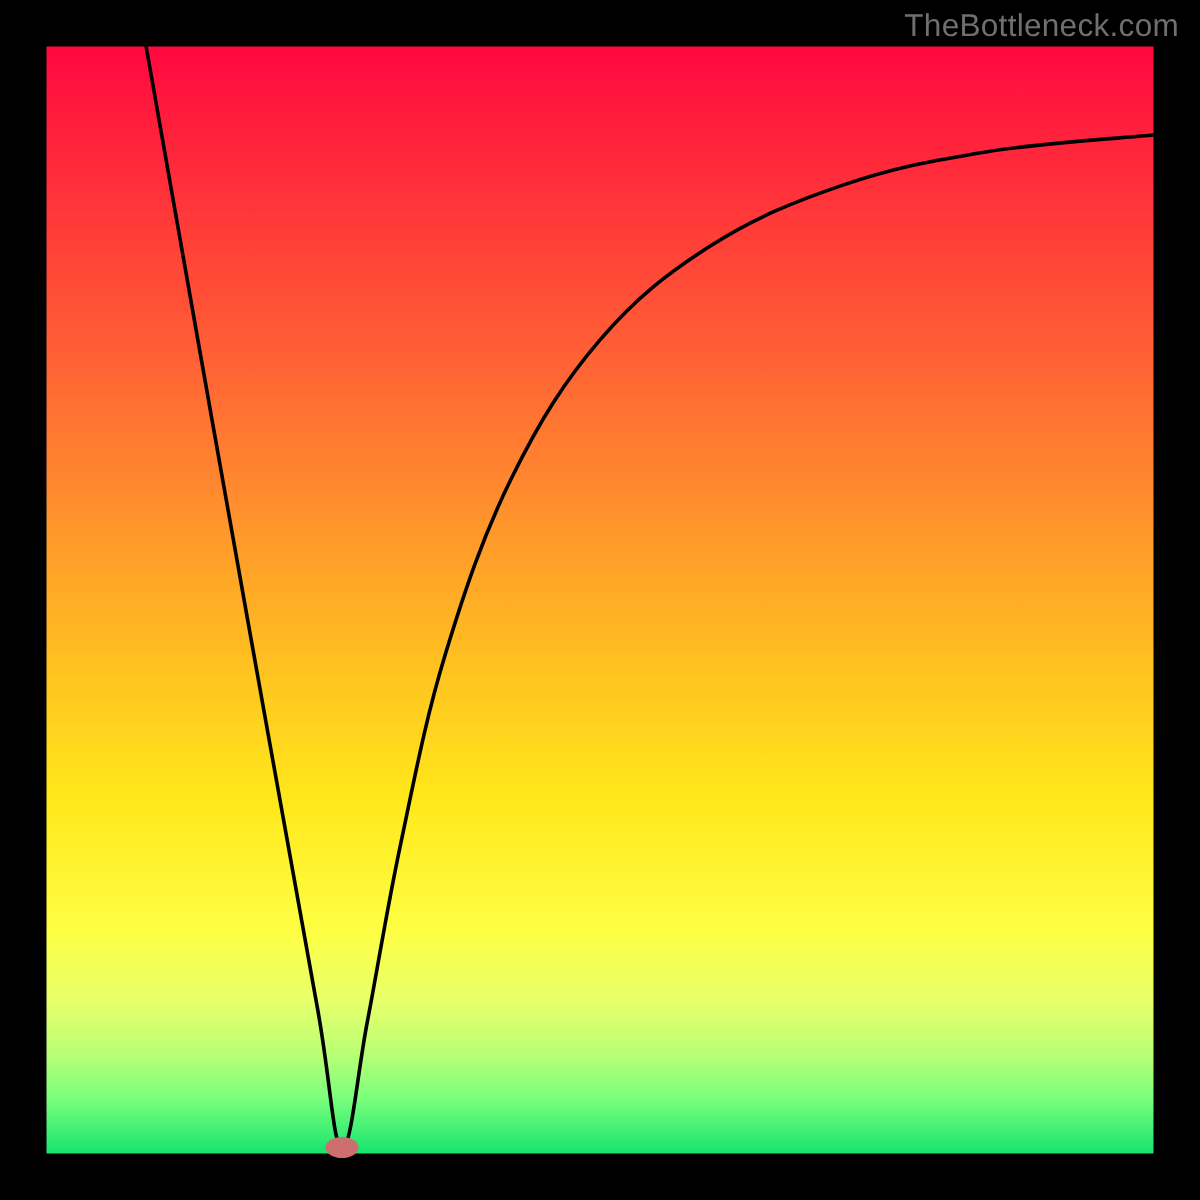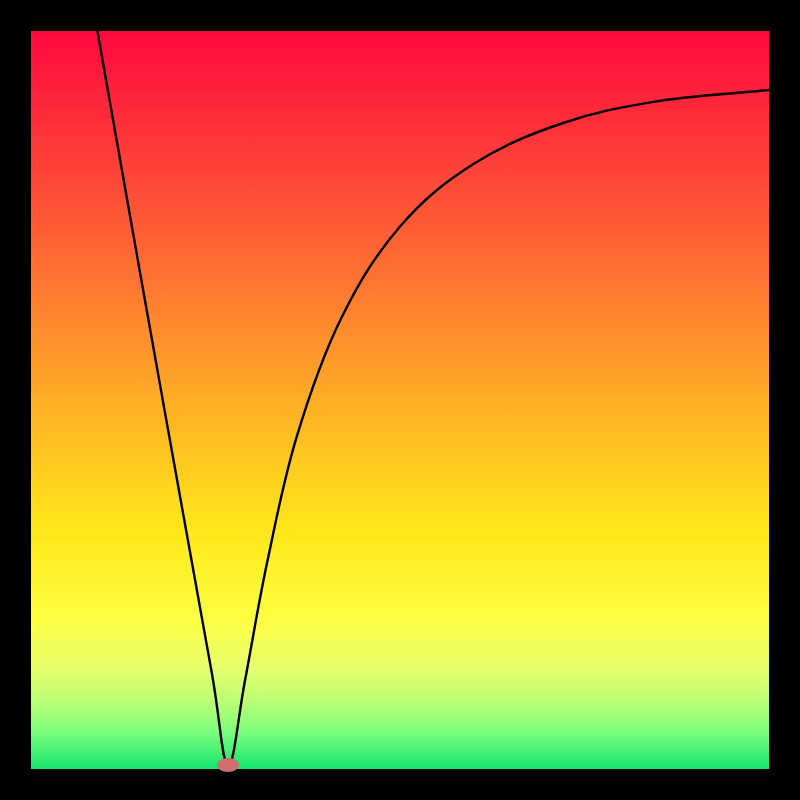--- a/index.html
+++ b/index.html
@@ -70,13 +70,14 @@
 </head>
 <body>
 
 <div class="frame">
   <div class="plot-area">
     <svg class="curve" viewBox="0 0 738 738" preserveAspectRatio="none">
       <path id="curve-path" fill="none" stroke="#000" stroke-width="2.4" stroke-linecap="round" stroke-linejoin="round" d="M 66.42 0.00 C 74.39 45.17, 96.09 168.56, 110.70 250.92 C 125.31 333.28, 134.98 387.15, 147.60 457.56 C 160.22 527.97, 171.91 592.25, 180.81 642.06 C 189.71 691.87, 191.07 732.98, 197.05 734.31 C 203.02 735.64, 206.98 685.97, 214.02 649.44 C 221.06 612.91, 226.86 575.20, 236.16 531.36 C 245.46 487.52, 252.40 449.74, 265.68 405.90 C 278.96 362.06, 291.36 325.68, 309.96 287.82 C 328.56 249.96, 345.09 223.47, 369.00 195.57 C 392.91 167.67, 413.58 151.44, 442.80 132.84 C 472.02 114.24, 498.15 103.54, 531.36 92.25 C 564.57 80.96, 590.10 76.09, 627.30 70.11 C 664.50 64.13, 718.07 61.03, 738.00 59.04"></path>
     </svg>
     <div class="minpoint" style="left: 26.7%; top: 99.5%; background: rgb(205, 111, 111);"></div>
   </div>
+  <div class="watermark">TheBottleneck.com</div>
 </div>
 
 </body></html>

